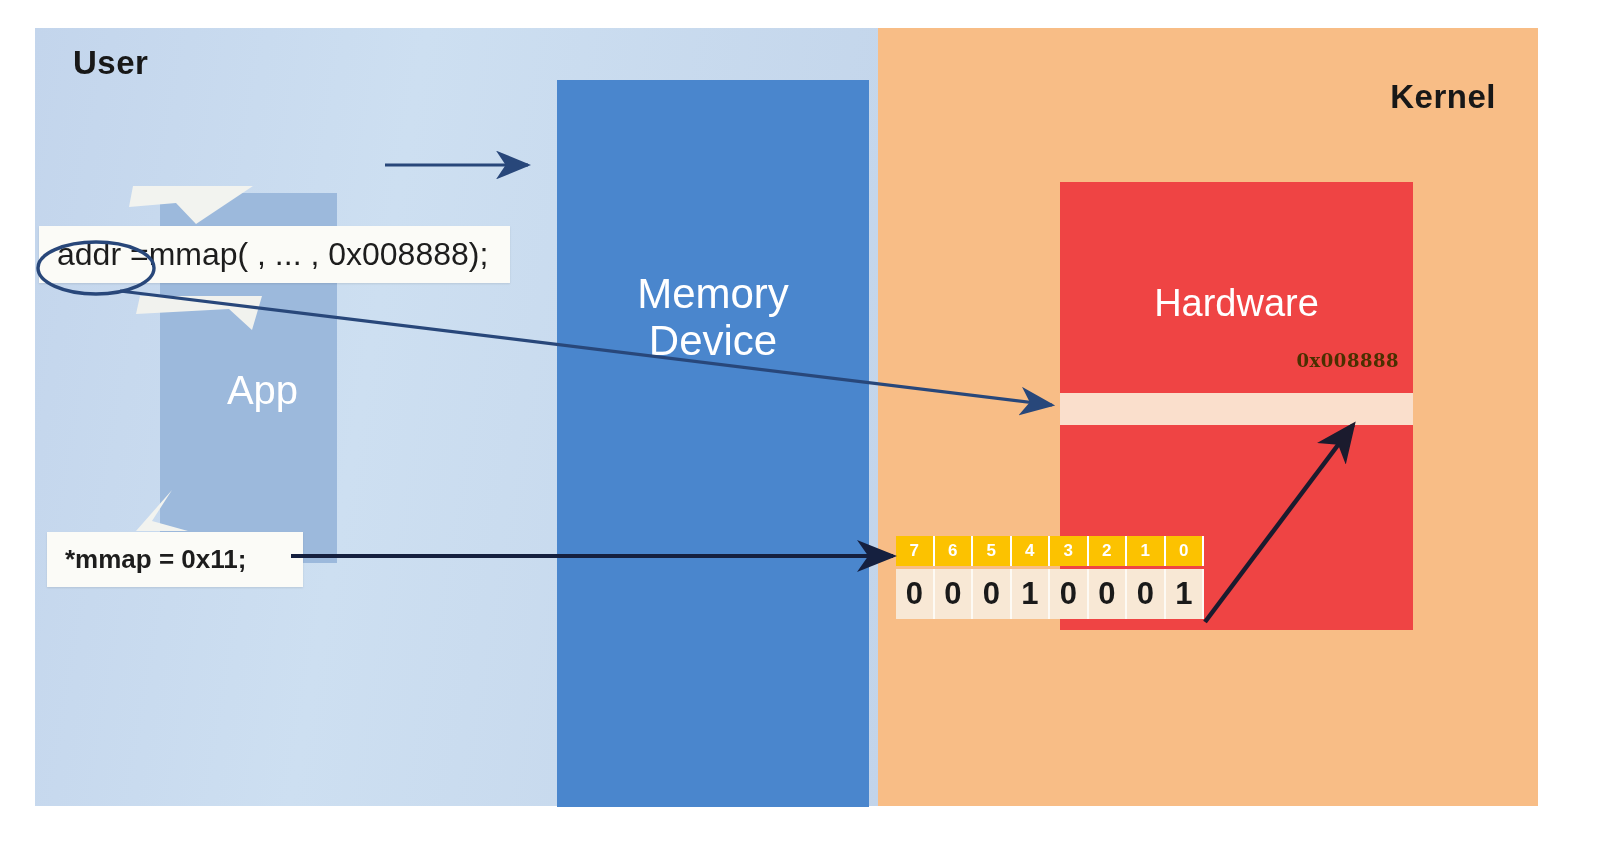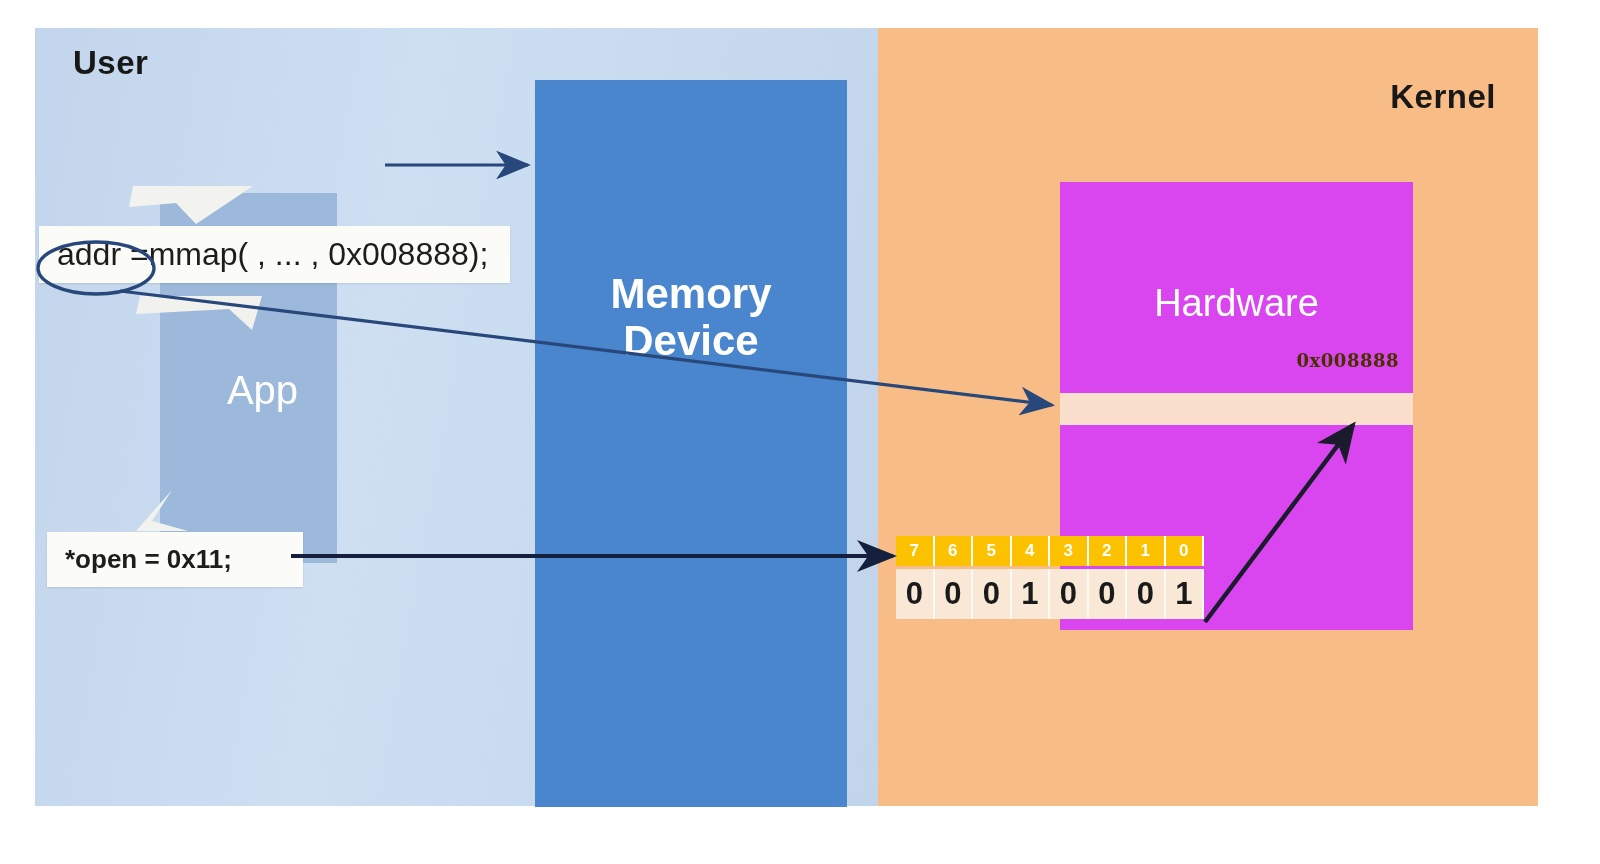--- a/index.html
+++ b/index.html
@@ -59,45 +59,44 @@
     top: 175px;
     text-align: center;
     color: #ffffff;
     font-size: 40px;
     margin-left: 28px;
   }
 
   
   #memdev-box {
     position: absolute;
-    left: 500px;
+    left: 522px;
     top: 52px;
     width: 312px;
     height: 727px;
     background: #4a86cd;
-    font-weight: bold;
   }
   #memdev-label {
     position: absolute;
     left: 0; right: 0;
     top: 190px;
     text-align: center;
     color: #ffffff;
     font-size: 42px;
     line-height: 1.12;
   }
 
   
   #hardware-box {
     position: absolute;
     left: 1060px;
     top: 182px;
     width: 353px;
     height: 448px;
-    background: #d946ef;
+    background: #ef4444;
   }
   #hardware-label {
     position: absolute;
     left: 0; right: 0;
     top: 100px;
     text-align: center;
     color: #ffffff;
     font-size: 38px;
   }
   #hardware-address {
@@ -256,21 +255,21 @@
       <div class="bit-cell">1</div>
     </div>
   </div>
 
 
   <div class="callout" id="callout-mmap">
     <span class="callout-text">addr =mmap( , ... , 0x008888);</span>
   </div>
 
   <div class="callout" id="callout-store">
-    <span class="callout-text">*open = 0x11;</span>
+    <span class="callout-text">*mmap = 0x11;</span>
   </div>
 
   <svg id="arrows" viewBox="0 0 1600 864">
     <defs>
       <marker id="arrowBlue" markerWidth="11" markerHeight="9" refX="10" refY="4.5" orient="auto" markerUnits="strokeWidth">
         <path d="M0,0 L11,4.5 L0,9 L3,4.5 Z" fill="#28477a"></path>
       </marker>
       <marker id="arrowNavy" markerWidth="10" markerHeight="8" refX="9" refY="4" orient="auto" markerUnits="strokeWidth">
         <path d="M0,0 L10,4 L0,8 L2.8,4 Z" fill="#15203f"></path>
       </marker>

